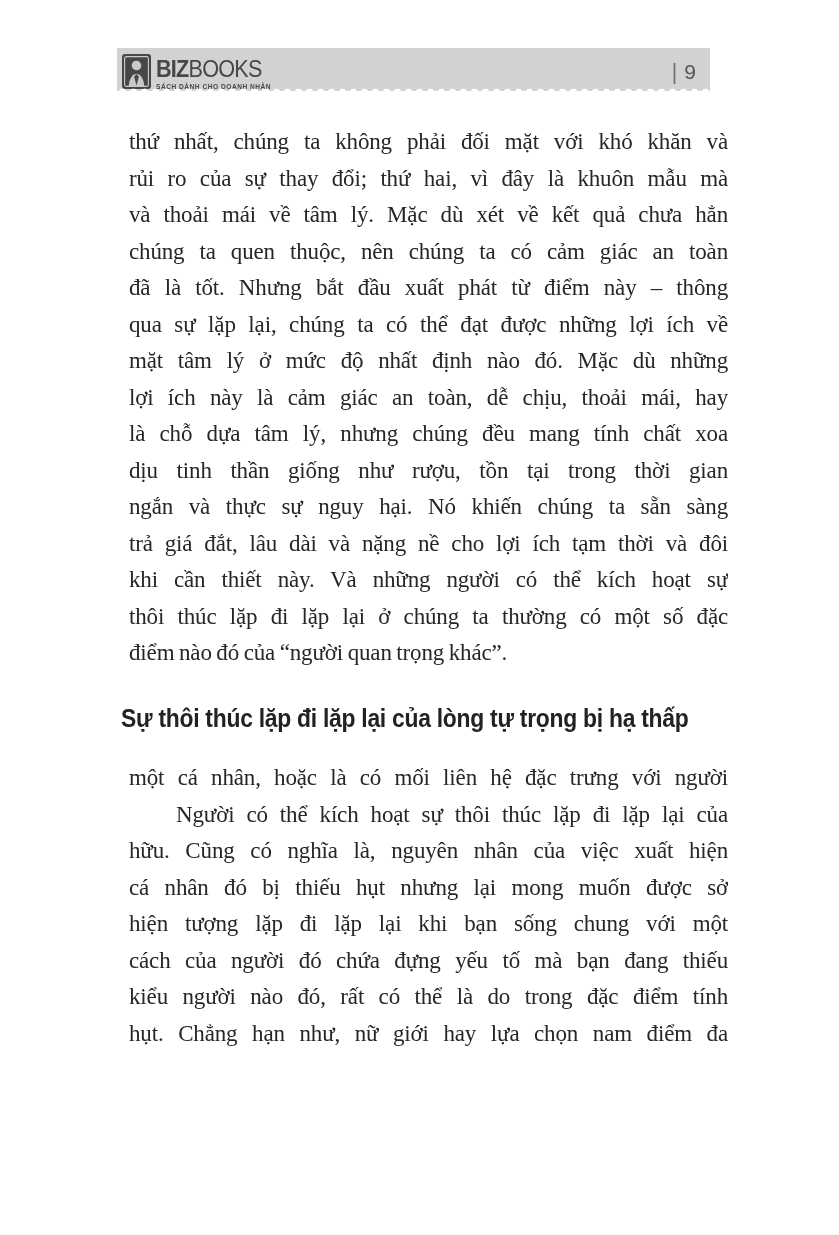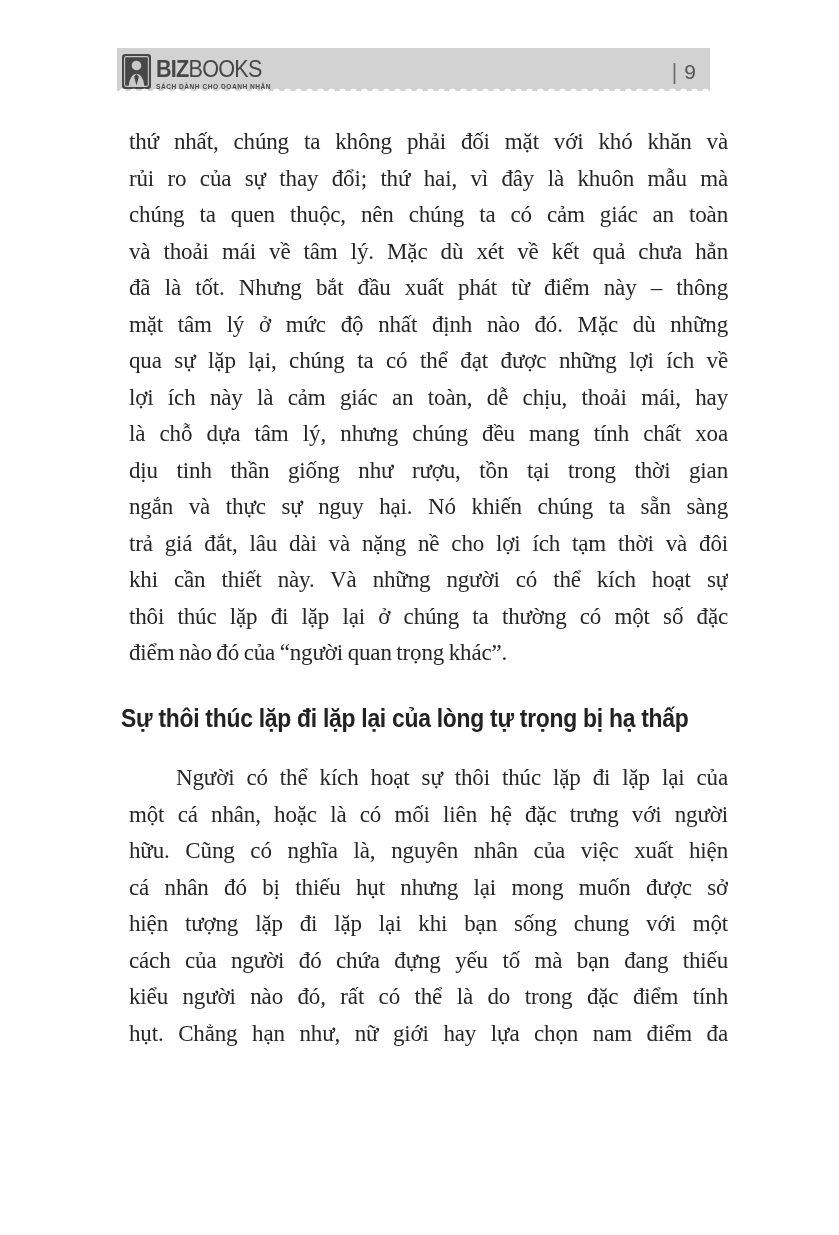--- a/index.html
+++ b/index.html
@@ -71,39 +71,39 @@
   </div>
   <div class="page-num">
     <span class="sep">|</span>
     <span>9</span>
   </div>
 </div>
 
 <div id="para1" class="textcol para">
     <div class="line">thứ nhất, chúng ta không phải đối mặt với khó khăn và</div>
     <div class="line">rủi ro của sự thay đổi; thứ hai, vì đây là khuôn mẫu mà</div>
+    <div class="line">và thoải mái về tâm lý. Mặc dù xét về kết quả chưa hẳn</div>
     <div class="line">chúng ta quen thuộc, nên chúng ta có cảm giác an toàn</div>
-    <div class="line">và thoải mái về tâm lý. Mặc dù xét về kết quả chưa hẳn</div>
     <div class="line">đã là tốt. Nhưng bắt đầu xuất phát từ điểm này – thông</div>
+    <div class="line">qua sự lặp lại, chúng ta có thể đạt được những lợi ích về</div>
     <div class="line">mặt tâm lý ở mức độ nhất định nào đó. Mặc dù những</div>
-    <div class="line">qua sự lặp lại, chúng ta có thể đạt được những lợi ích về</div>
     <div class="line">lợi ích này là cảm giác an toàn, dễ chịu, thoải mái, hay</div>
     <div class="line">là chỗ dựa tâm lý, nhưng chúng đều mang tính chất xoa</div>
     <div class="line">dịu tinh thần giống như rượu, tồn tại trong thời gian</div>
     <div class="line">ngắn và thực sự nguy hại. Nó khiến chúng ta sẵn sàng</div>
     <div class="line">trả giá đắt, lâu dài và nặng nề cho lợi ích tạm thời và đôi</div>
     <div class="line">khi cần thiết này. Và những người có thể kích hoạt sự</div>
     <div class="line">thôi thúc lặp đi lặp lại ở chúng ta thường có một số đặc</div>
     <div class="line line-end">điểm nào đó của “người quan trọng khác”.</div>
   </div>
 
 <h2 class="section-heading"><span class="scale">Sự thôi thúc lặp đi lặp lại của lòng tự trọng bị hạ thấp</span></h2>
 
 <div id="para2" class="textcol para">
+    <div class="line">một cá nhân, hoặc là có mối liên hệ đặc trưng với người</div>
     <div class="line line-indent">Người có thể kích hoạt sự thôi thúc lặp đi lặp lại của</div>
-    <div class="line">một cá nhân, hoặc là có mối liên hệ đặc trưng với người</div>
     <div class="line">hữu. Cũng có nghĩa là, nguyên nhân của việc xuất hiện</div>
     <div class="line">cá nhân đó bị thiếu hụt nhưng lại mong muốn được sở</div>
     <div class="line">hiện tượng lặp đi lặp lại khi bạn sống chung với một</div>
     <div class="line">cách của người đó chứa đựng yếu tố mà bạn đang thiếu</div>
     <div class="line">kiểu người nào đó, rất có thể là do trong đặc điểm tính</div>
     <div class="line">hụt. Chẳng hạn như, nữ giới hay lựa chọn nam điểm đa</div>
   </div>
 
 </body></html>

